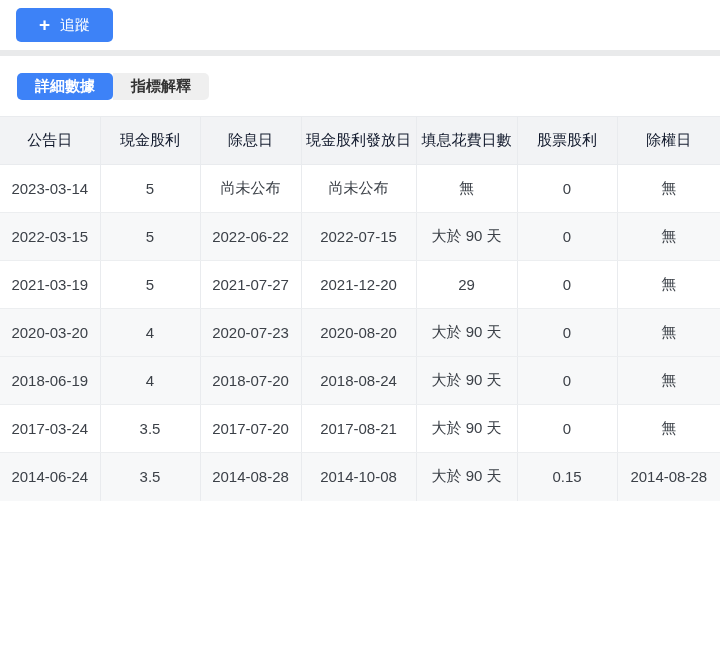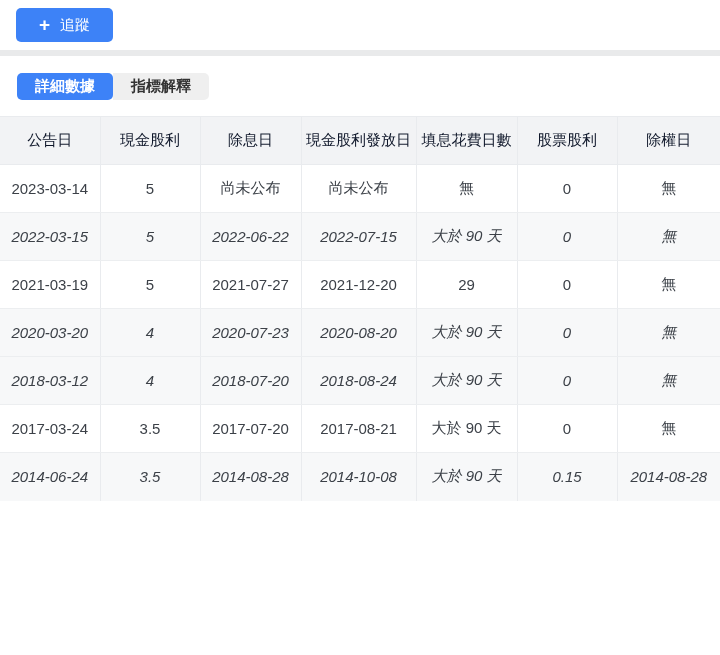--- a/index.html
+++ b/index.html
@@ -42,21 +42,21 @@
     font-size:15px; font-weight:normal; color:#0f172a;
     border-top:1px solid #e9ebee; border-bottom:1px solid #e9ebee;
     text-align:center; vertical-align:middle;margin-left:18px;
   }
   tbody td {
     height:48px; font-size:15px; color:#3c4148;
     text-align:center; vertical-align:middle;
     border-bottom:1px solid #eceef0;
   }
   th + th, td + td { border-left:1px solid #e9ebee; }
-  tbody tr.striped { background:var(--stripe,#f7f8f9);font-style:italic; }
+  tbody tr.striped { background:var(--stripe,#f7f8f9); }
   tbody tr:last-child td { border-bottom:none;margin-left:48px; }
 </style>
 </head>
 <body>
 
 <header class="app-header">
   <button class="follow-btn">
     <span class="plus">+</span>
     <span>追蹤</span>
   </button>
@@ -121,21 +121,21 @@
       <tr class="striped">
         <td>2020-03-20</td>
         <td>4</td>
         <td>2020-07-23</td>
         <td>2020-08-20</td>
         <td>大於 90 天</td>
         <td>0</td>
         <td>無</td>
       </tr>
       <tr class="striped">
-        <td>2018-03-12</td>
+        <td>2018-06-19</td>
         <td>4</td>
         <td>2018-07-20</td>
         <td>2018-08-24</td>
         <td>大於 90 天</td>
         <td>0</td>
         <td>無</td>
       </tr>
       <tr>
         <td>2017-03-24</td>
         <td>3.5</td>

